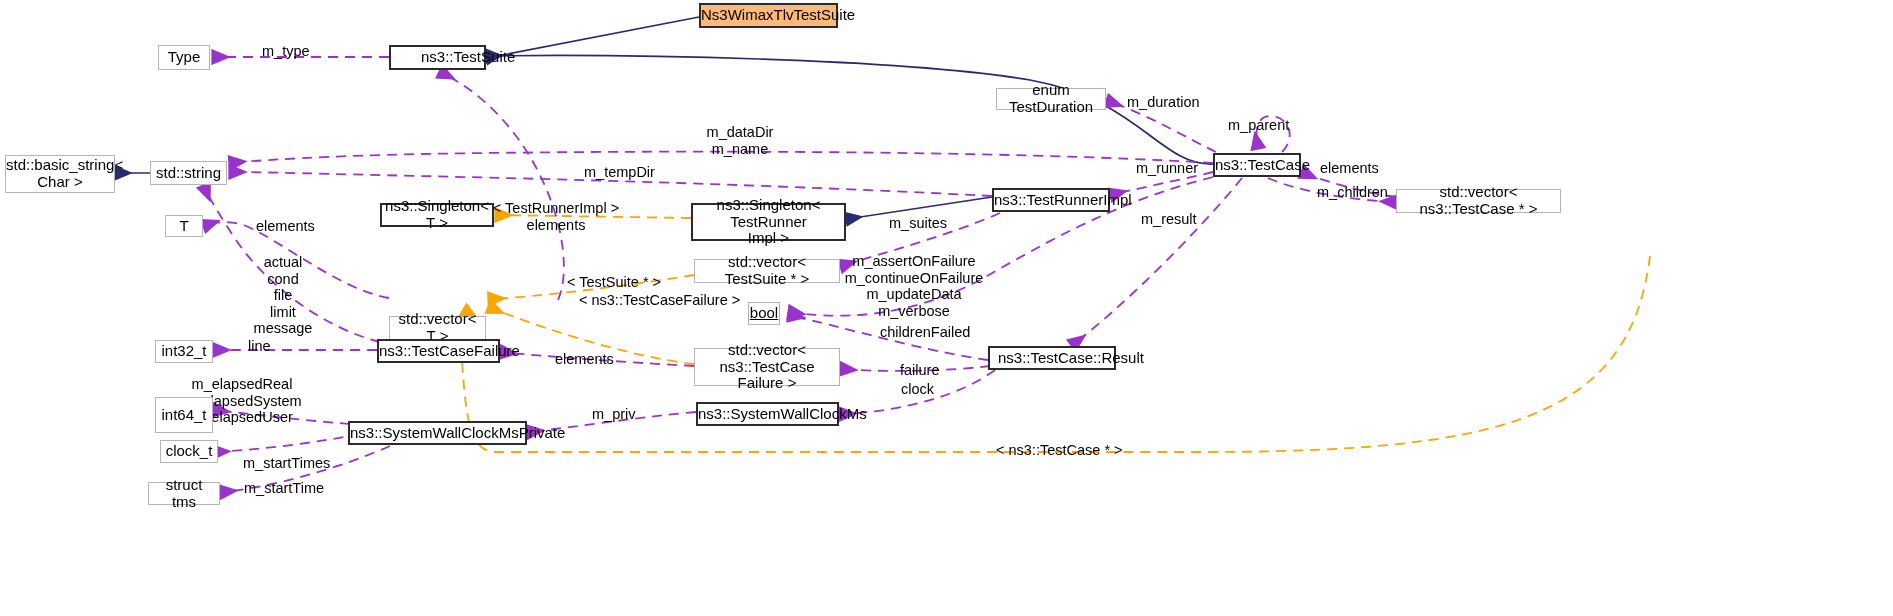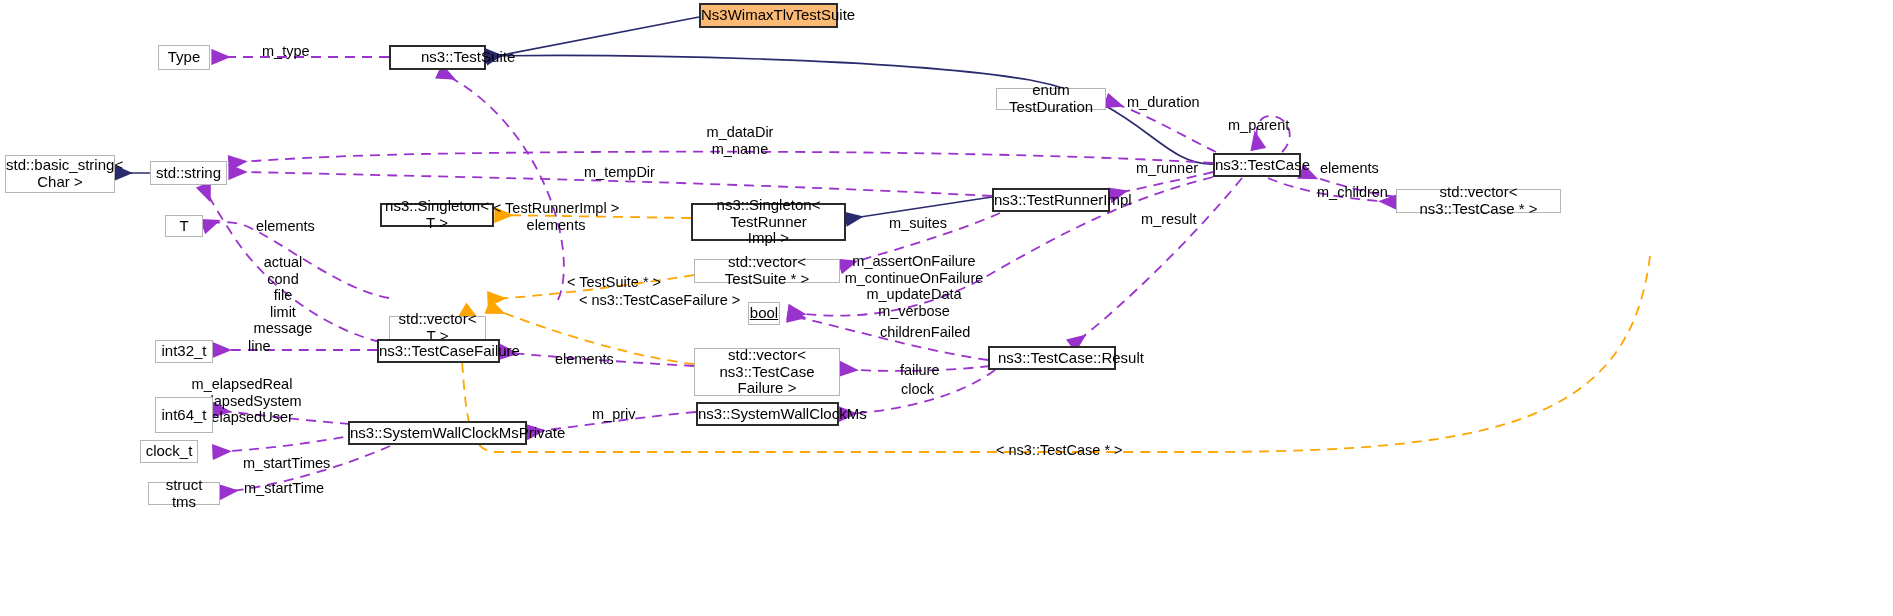--- a/index.html
+++ b/index.html
@@ -149,35 +149,35 @@
       </div>
       <div class="node n-plain" style="left: 748px; top: 302px; width: 32px; height: 23px; text-decoration: underline;">
         <span>bool</span>
       </div>
       <div class="node n-plain" style="left: 155px; top: 340px; width: 58px; height: 23px;">
         <span>int32_t</span>
       </div>
       <div class="node n-bold" style="left: 377px; top: 339px; width: 123px; height: 24px;">
         <span>ns3::TestCaseFailure</span>
       </div>
-      <div class="node n-plain" style="left: 694px; top: 348px; width: 146px; height: 48px;">
+      <div class="node n-plain" style="left: 694px; top: 348px; width: 146px; height: 38px;">
         <span>std::vector&lt; ns3::TestCase<br>Failure &gt;</span>
       </div>
       <div class="node n-bold" style="left: 988px; top: 346px; width: 128px; height: 24px; padding-left: 8px;">
         <span>ns3::TestCase::Result</span>
       </div>
       <div class="node n-plain" style="left: 155px; top: 397px; width: 58px; height: 36px;">
         <span>int64_t</span>
       </div>
       <div class="node n-bold" style="left: 696px; top: 402px; width: 143px; height: 24px;">
         <span>ns3::SystemWallClockMs</span>
       </div>
       <div class="node n-bold" style="left: 348px; top: 421px; width: 179px; height: 24px;">
         <span>ns3::SystemWallClockMsPrivate</span>
       </div>
-      <div class="node n-plain" style="left: 140px; top: 440px; width: 58px; height: 23px;">
+      <div class="node n-plain" style="left: 160px; top: 440px; width: 58px; height: 23px;">
         <span>clock_t</span>
       </div>
       <div class="node n-plain" style="left: 148px; top: 482px; width: 72px; height: 23px;">
         <span>struct tms</span>
       </div>
     </div>
 </div>
 
 </body></html>

